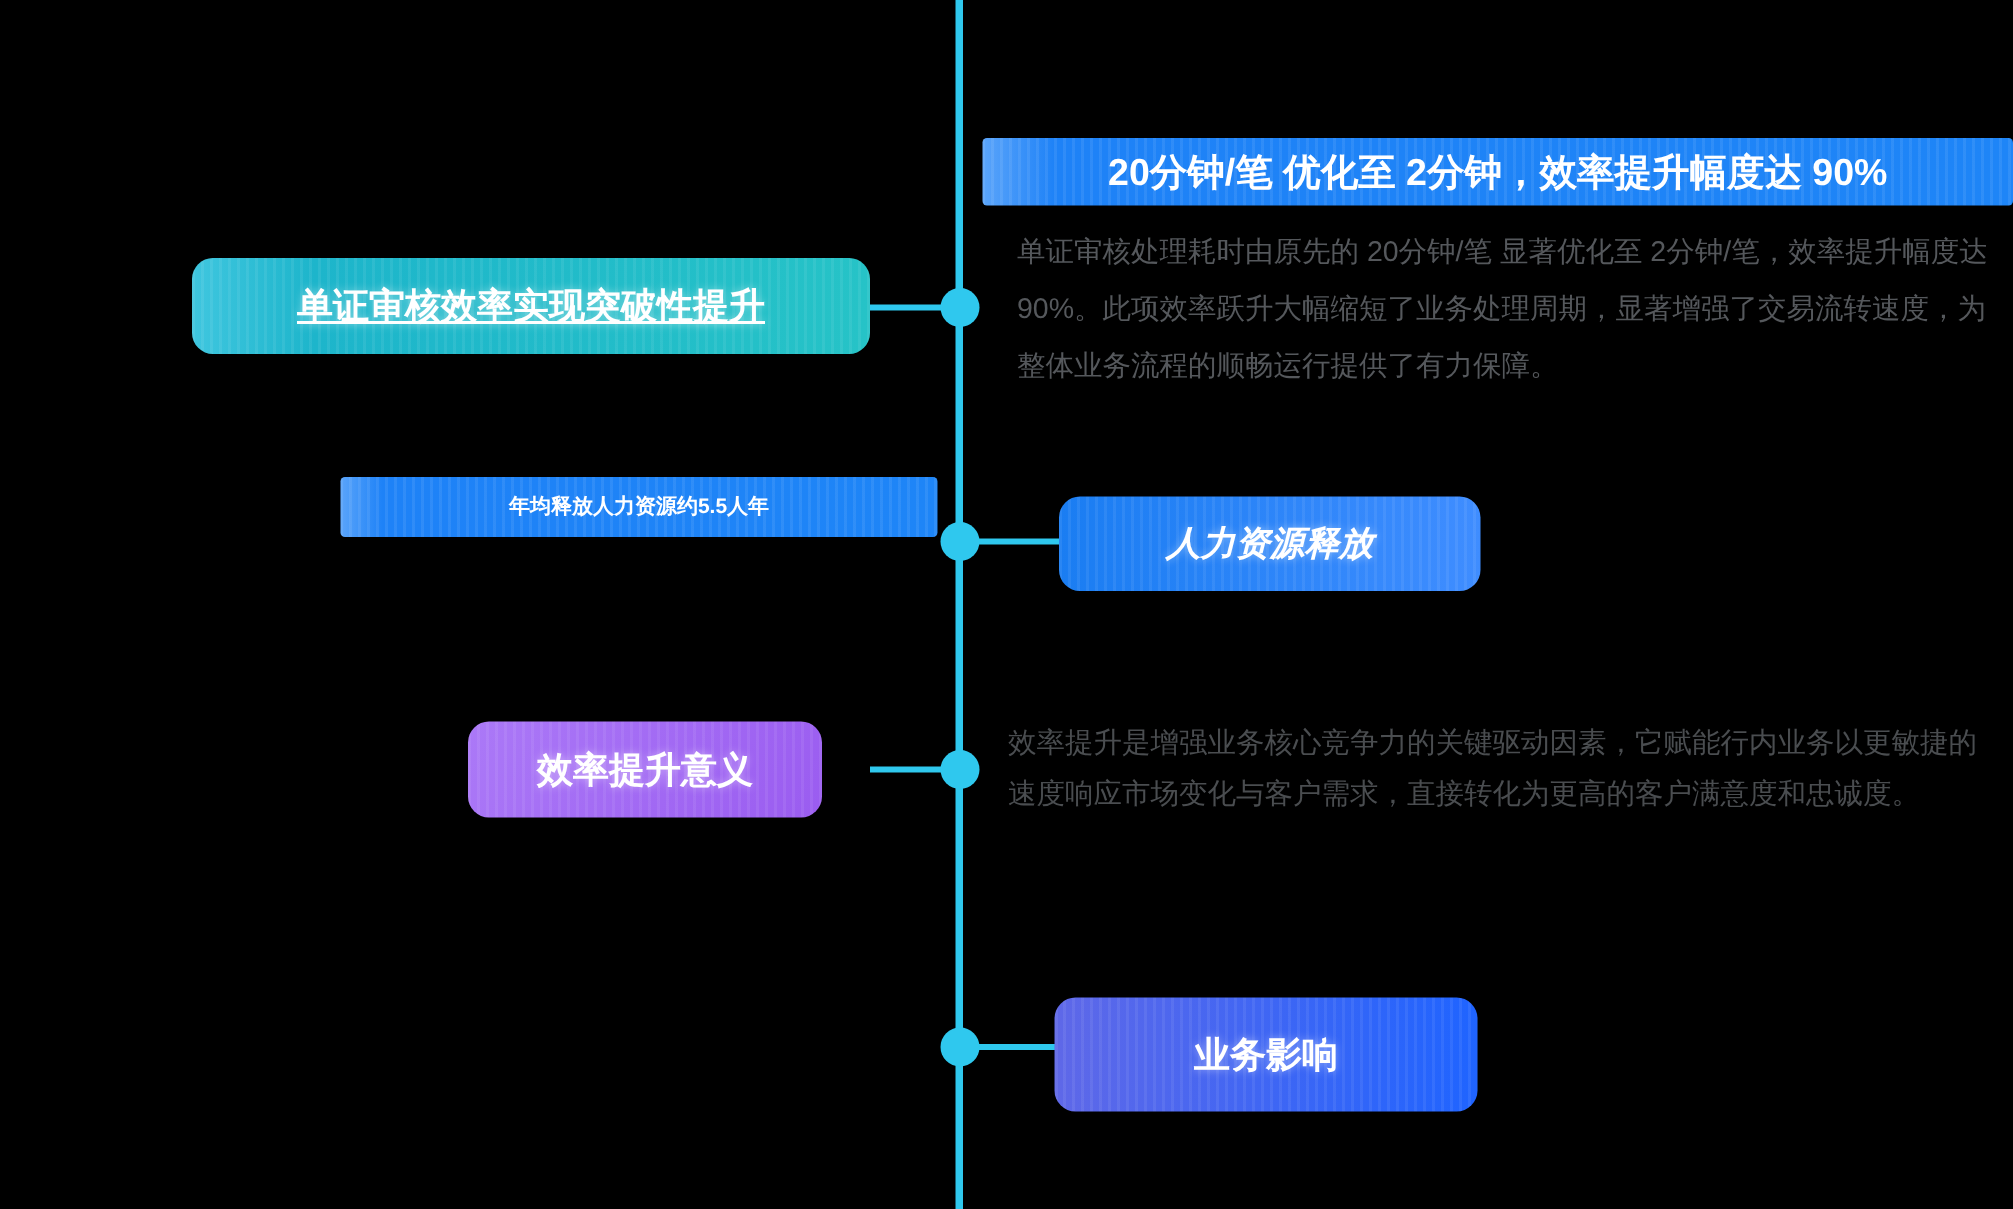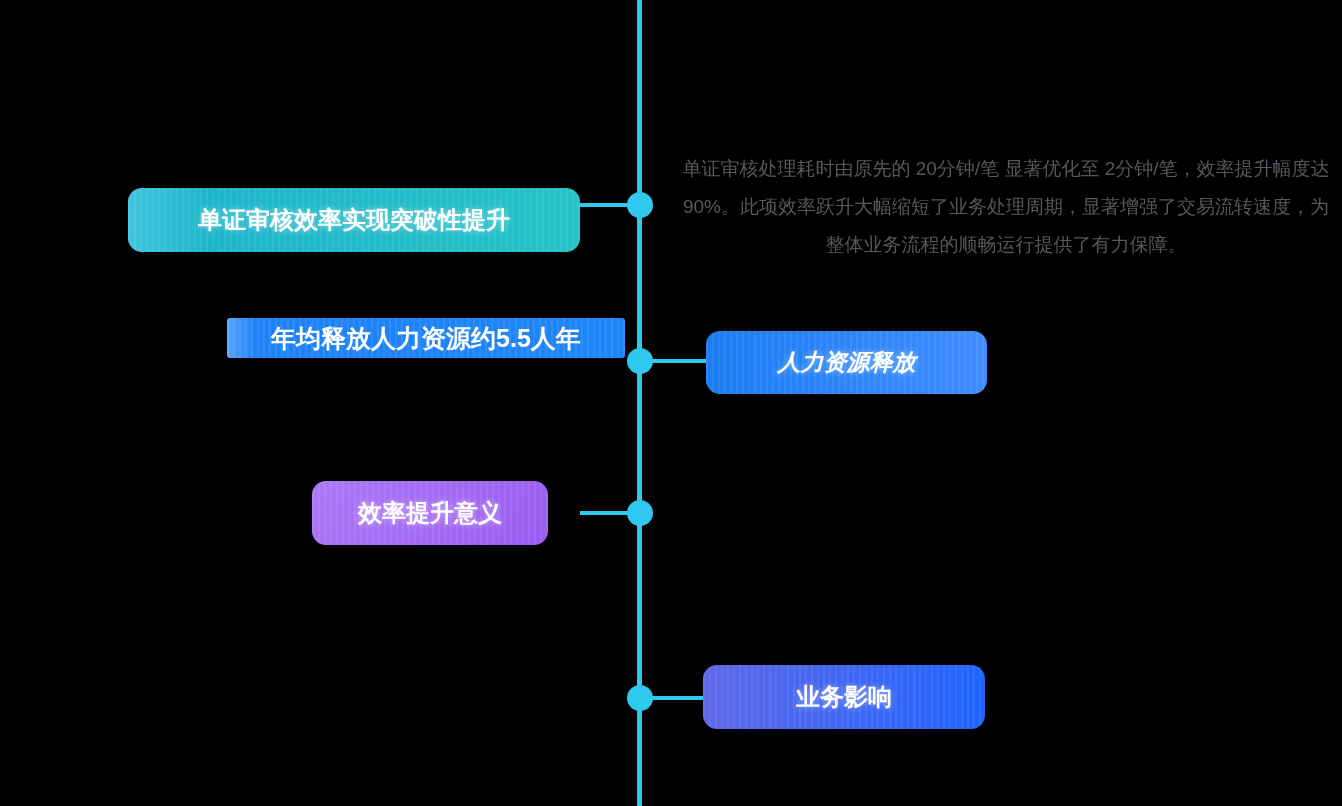--- a/index.html
+++ b/index.html
@@ -31,57 +31,58 @@
     text-shadow:0 0 6px rgba(255,255,255,.45);
     overflow:hidden;
   }
   .node-box::before{ 
     content:"";position:absolute;inset:0;
     background:repeating-linear-gradient(90deg,rgba(255,255,255,.07) 0 2px,rgba(0,0,0,0) 2px 6px);
     pointer-events:none;
   }
   .node-box span{position:relative;}
   .box-teal{
-    left:128px;top:188px;width:452px;height:64px;font-size:24px;
+    left:128px;top:172px;width:452px;height:64px;font-size:24px;
     background:linear-gradient(90deg,#3FC6DF 0%,#1DB5CB 18%,#26C3C7 100%);
+    text-decoration:underline;
   }
   .box-blue{
     left:706px;top:331px;width:281px;height:63px;font-size:23px;
     background:linear-gradient(90deg,#1A7DF2 0%,#3F8DFF 100%);
     font-style:italic;
   }
   .box-purple{
     left:312px;top:481px;width:236px;height:64px;font-size:24px;
     background:linear-gradient(120deg,#AB79F7 0%,#9A5CF0 100%);
   }
   .box-indigo{
-    left:703px;top:665px;width:282px;height:64px;font-size:24px;
+    left:703px;top:665px;width:282px;height:76px;font-size:24px;
     background:linear-gradient(90deg,#5F68E8 0%,#1F64FF 100%);
   }
   
   .banner{
     position:absolute;
     display:flex;align-items:center;justify-content:center;
     color:#fff;font-weight:bold;
     background:linear-gradient(90deg,#5AA4FA 0%,#1E82F7 7%,#1E85F7 100%);
     border-radius:3px;overflow:hidden;
   }
   .banner::before{
     content:"";position:absolute;inset:0;
     background:repeating-linear-gradient(90deg,rgba(255,255,255,.08) 0 2px,rgba(0,0,0,0) 2px 6px);
     pointer-events:none;
   }
   .banner span{position:relative;}
   .banner-top{left:655px;top:92px;width:687px;height:45px;font-size:25px;}
-  .banner-hr{left:227px;top:318px;width:398px;height:40px;font-size:25px;}
+  .banner-hr{left:227px;top:318px;width:398px;height:40px;font-size:14px;}
   
   .para{position:absolute;font-size:19px;}
   .para-doc{
     left:678px;top:150px;width:656px;
-    line-height:38px;color:#55585C;text-align:center;
+    line-height:38px;color:#55585C;text-align:left;
   }
   .para-hr{
     left:0;top:363px;width:597px;
     line-height:31px;color:#3F4347;text-align:right;
   }
   .para-eff{
     left:672px;top:479px;width:648px;
     line-height:34px;color:#4A4D50;text-align:left;
   }
   .para-impact{
@@ -102,30 +103,34 @@
   <div class="connector" style="left:640px;top:696px;width:65px;"></div>
 
   <div class="dot" style="top:192px;"></div>
   <div class="dot" style="top:348px;"></div>
   <div class="dot" style="top:500px;"></div>
   <div class="dot" style="top:685px;"></div>
 
   <div class="node-box box-teal">
     <span>单证审核效率实现突破性提升</span>
   </div>
+  <div class="banner banner-top">
+    <span>20分钟/笔 优化至 2分钟，效率提升幅度达 90%</span>
+  </div>
   <div class="para para-doc">单证审核处理耗时由原先的 20分钟/笔 显著优化至 2分钟/笔，效率提升幅度达 90%。此项效率跃升大幅缩短了业务处理周期，显著增强了交易流转速度，为整体业务流程的顺畅运行提供了有力保障。</div>
 
   <div class="banner banner-hr">
     <span>年均释放人力资源约5.5人年</span>
   </div>
   <div class="node-box box-blue">
     <span>人力资源释放</span>
   </div>
 
   <div class="node-box box-purple">
     <span>效率提升意义</span>
   </div>
+  <div class="para para-eff">效率提升是增强业务核心竞争力的关键驱动因素，它赋能行内业务以更敏捷的速度响应市场变化与客户需求，直接转化为更高的客户满意度和忠诚度。</div>
 
   <div class="node-box box-indigo">
     <span>业务影响</span>
   </div>
 
 </div>
 
 </body></html>

